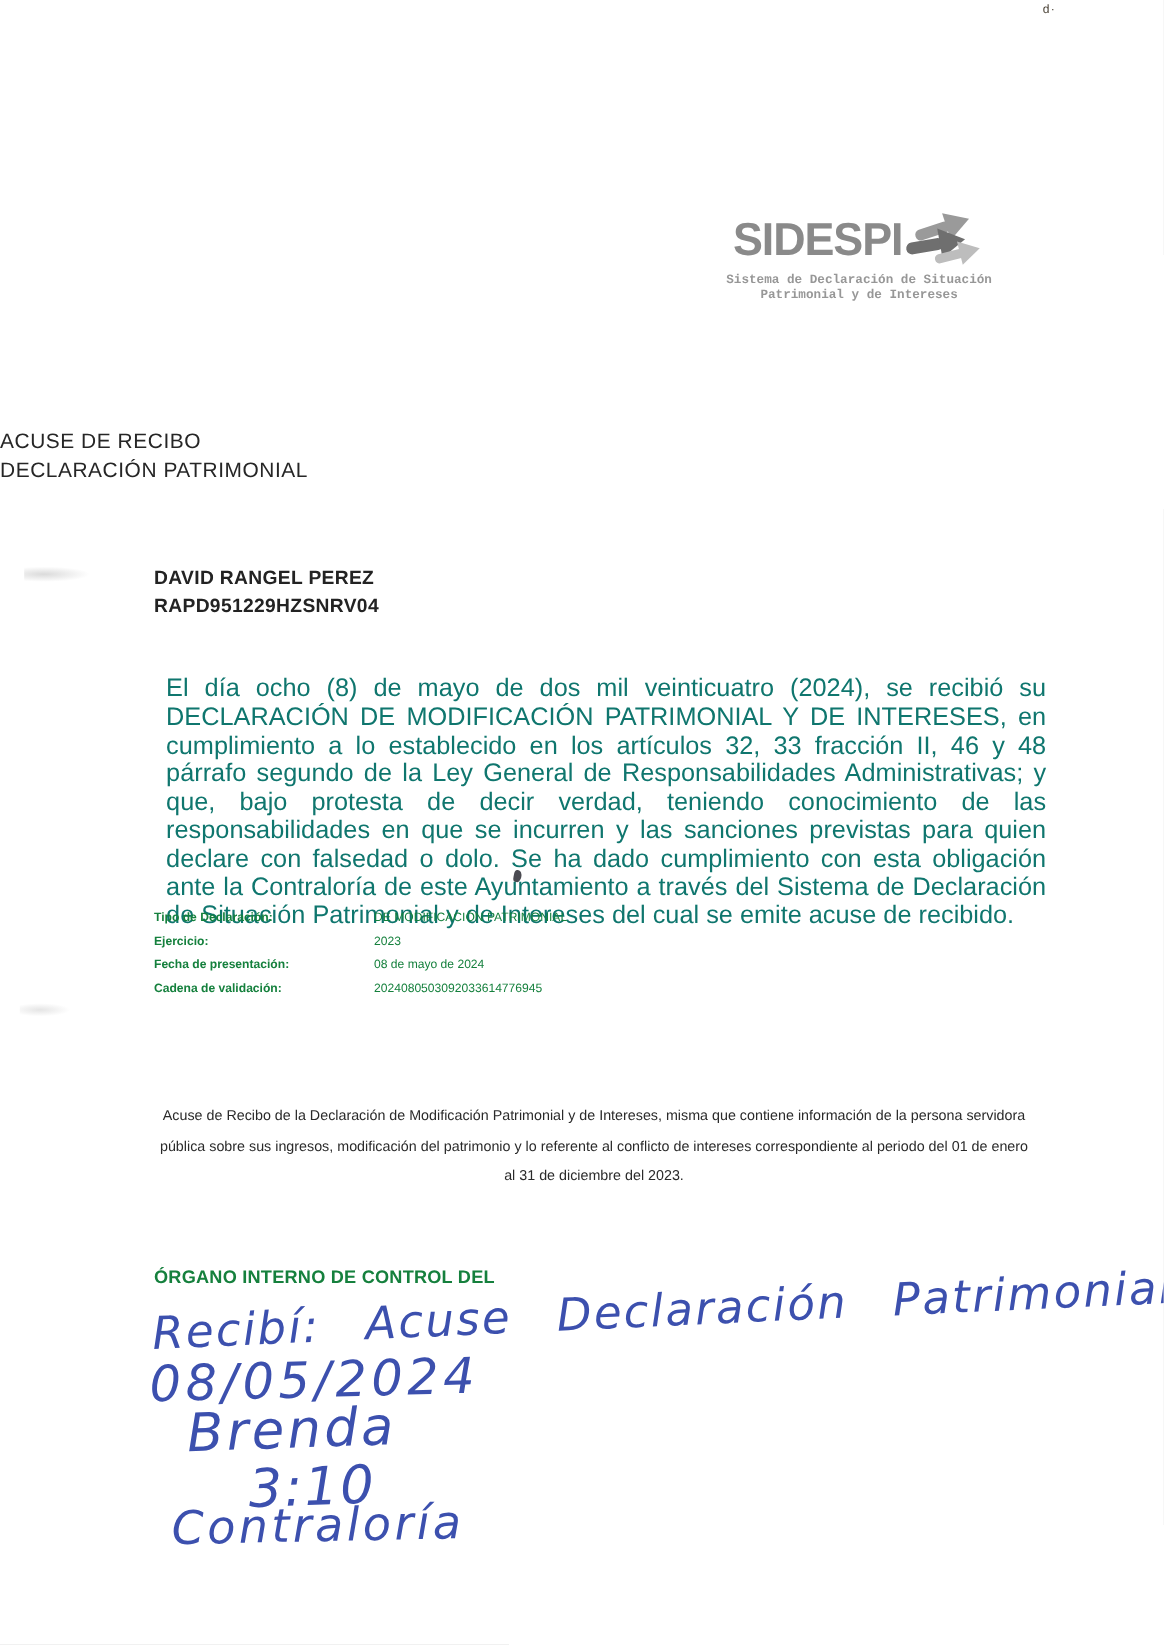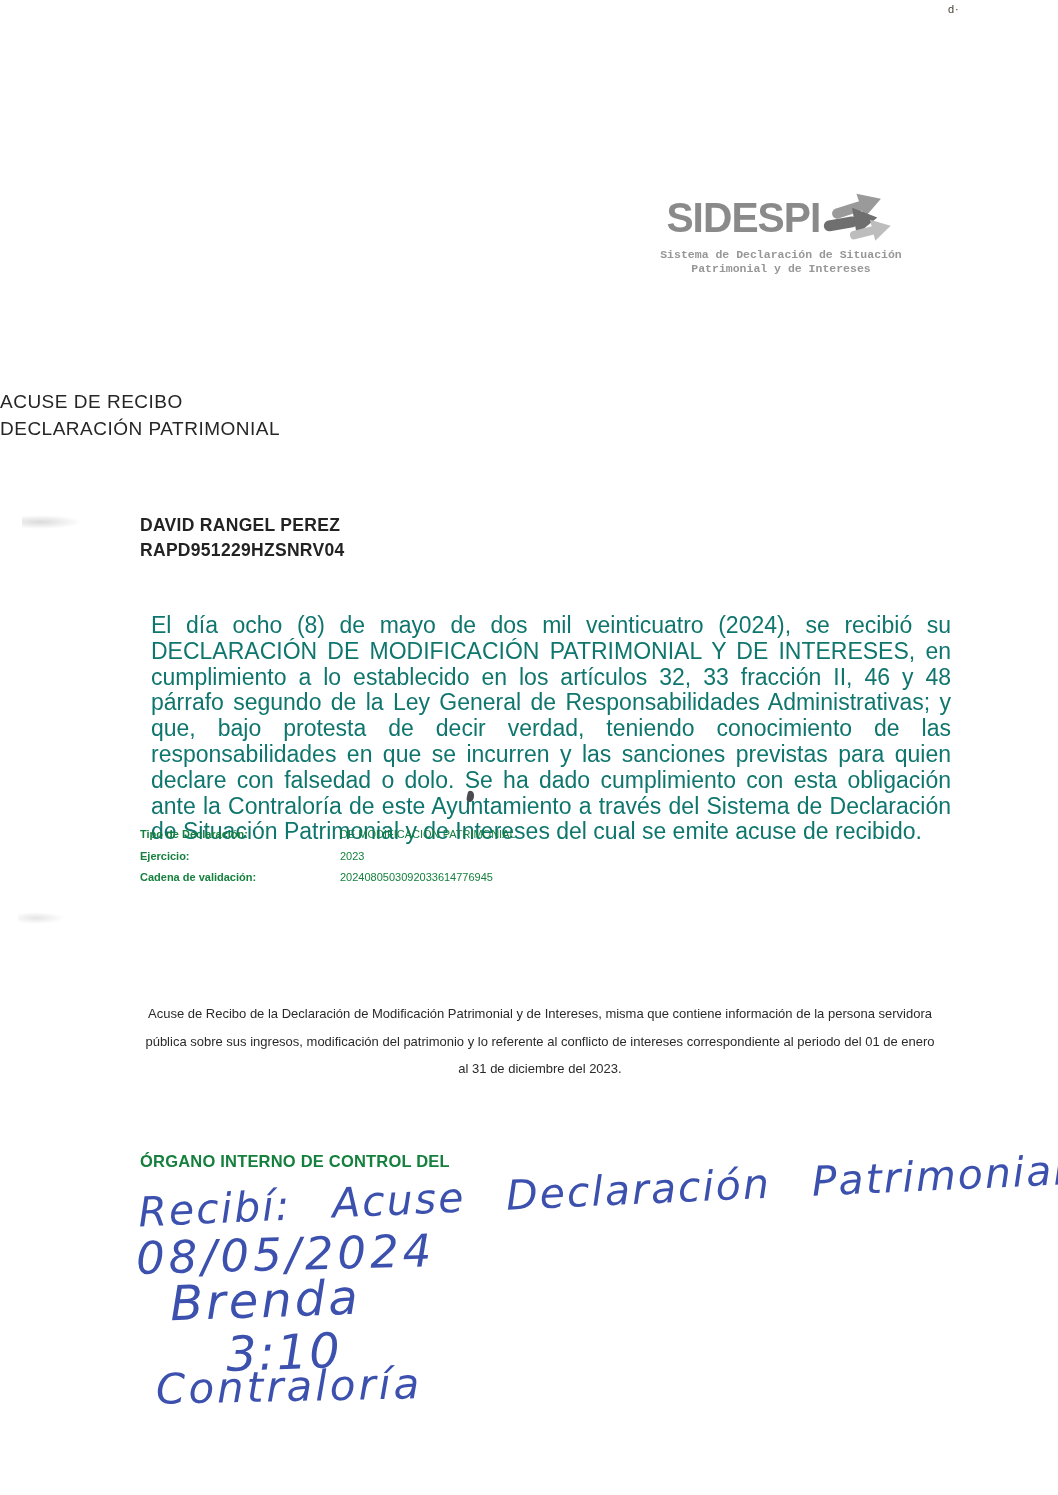--- a/index.html
+++ b/index.html
@@ -136,20 +136,24 @@
   <div class="details">
     <div class="drow">
       <span class="dlabel">Tipo de Declaración:</span>
       <span class="dvalue">DE MODIFICACIÓN PATRIMONIAL</span>
     </div>
     <div class="drow">
       <span class="dlabel">Ejercicio:</span>
       <span class="dvalue">2023</span>
     </div>
     <div class="drow">
+      <span class="dlabel">Fecha de presentación:</span>
+      <span class="dvalue">08 de mayo de 2024</span>
+    </div>
+    <div class="drow">
       <span class="dlabel">Cadena de validación:</span>
       <span class="dvalue">2024080503092033614776945</span>
     </div>
   </div>
 
   <p class="closing-par">Acuse de Recibo de la Declaración de Modificación Patrimonial y de Intereses, misma que contiene información de la persona servidora pública sobre sus ingresos, modificación del patrimonio y lo referente al conflicto de intereses correspondiente al periodo del 01 de enero al 31 de diciembre del 2023.</p>
 
   <div class="org-line">ÓRGANO INTERNO DE CONTROL DEL</div>
 
   <span class="hw hw-line1">Recibí: Acuse Declaración Patrimonial</span>

